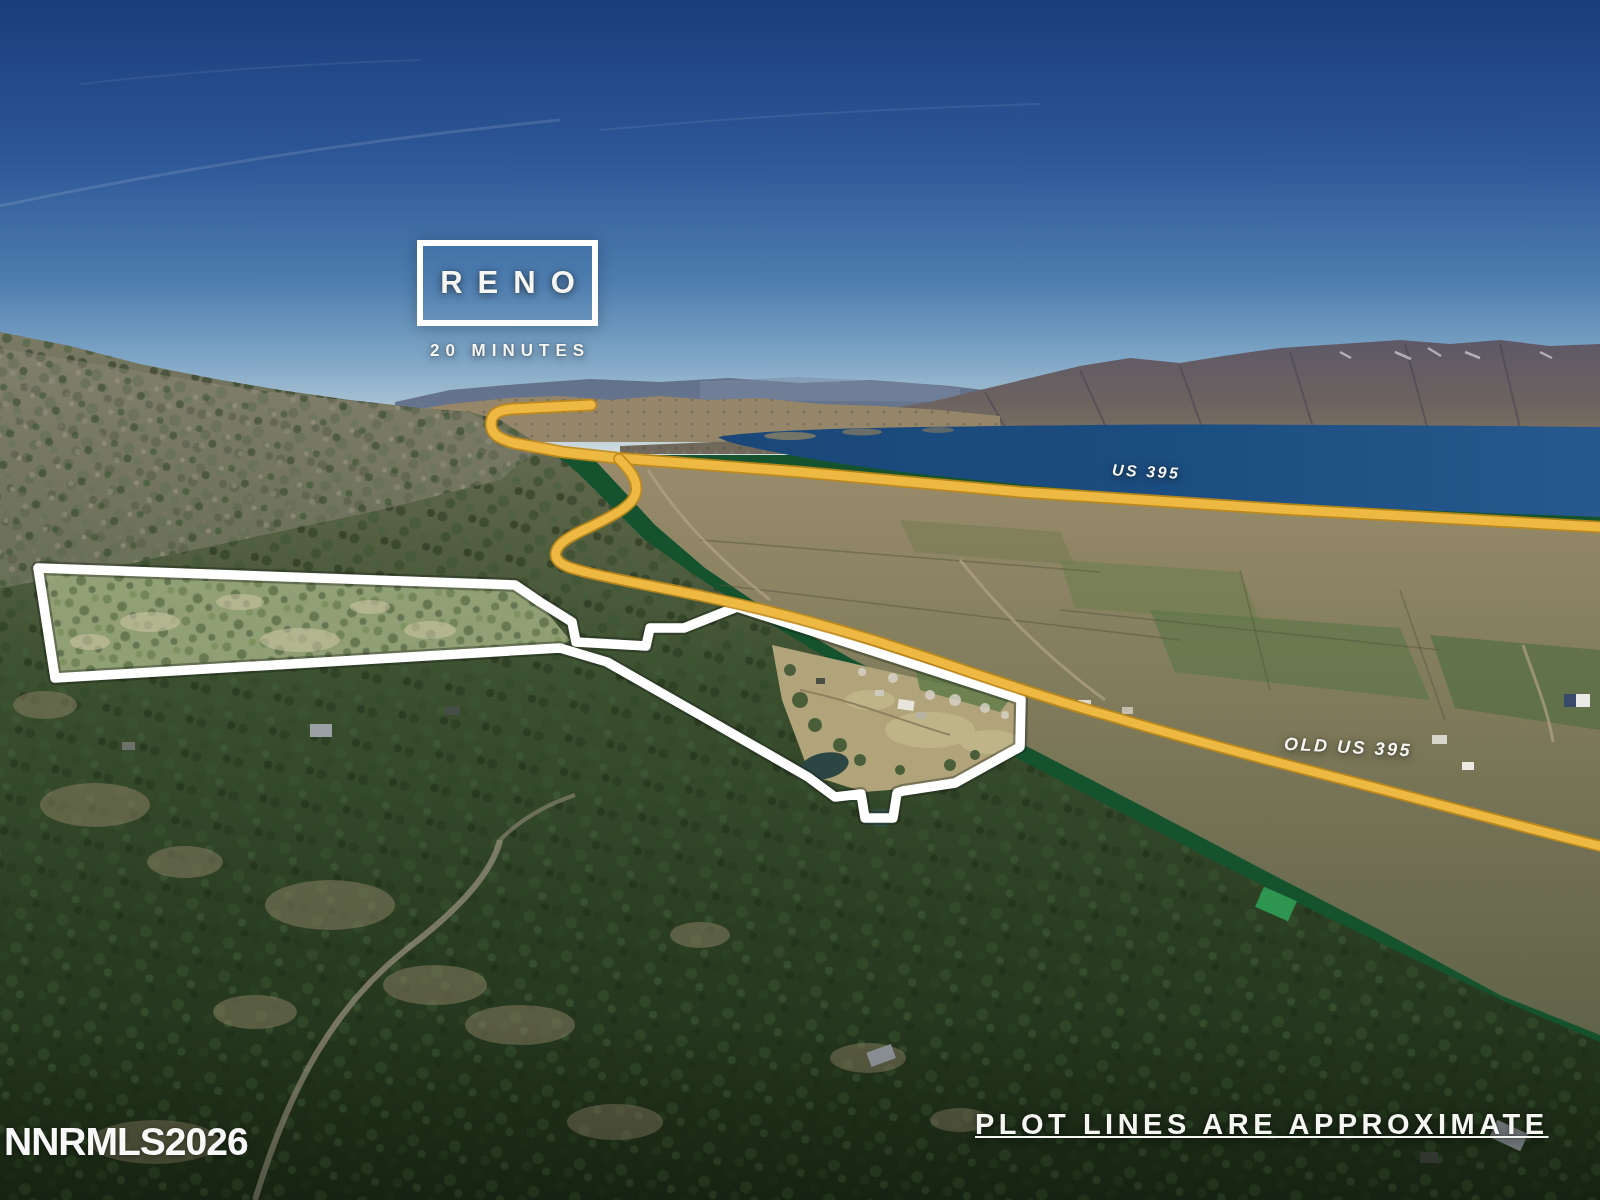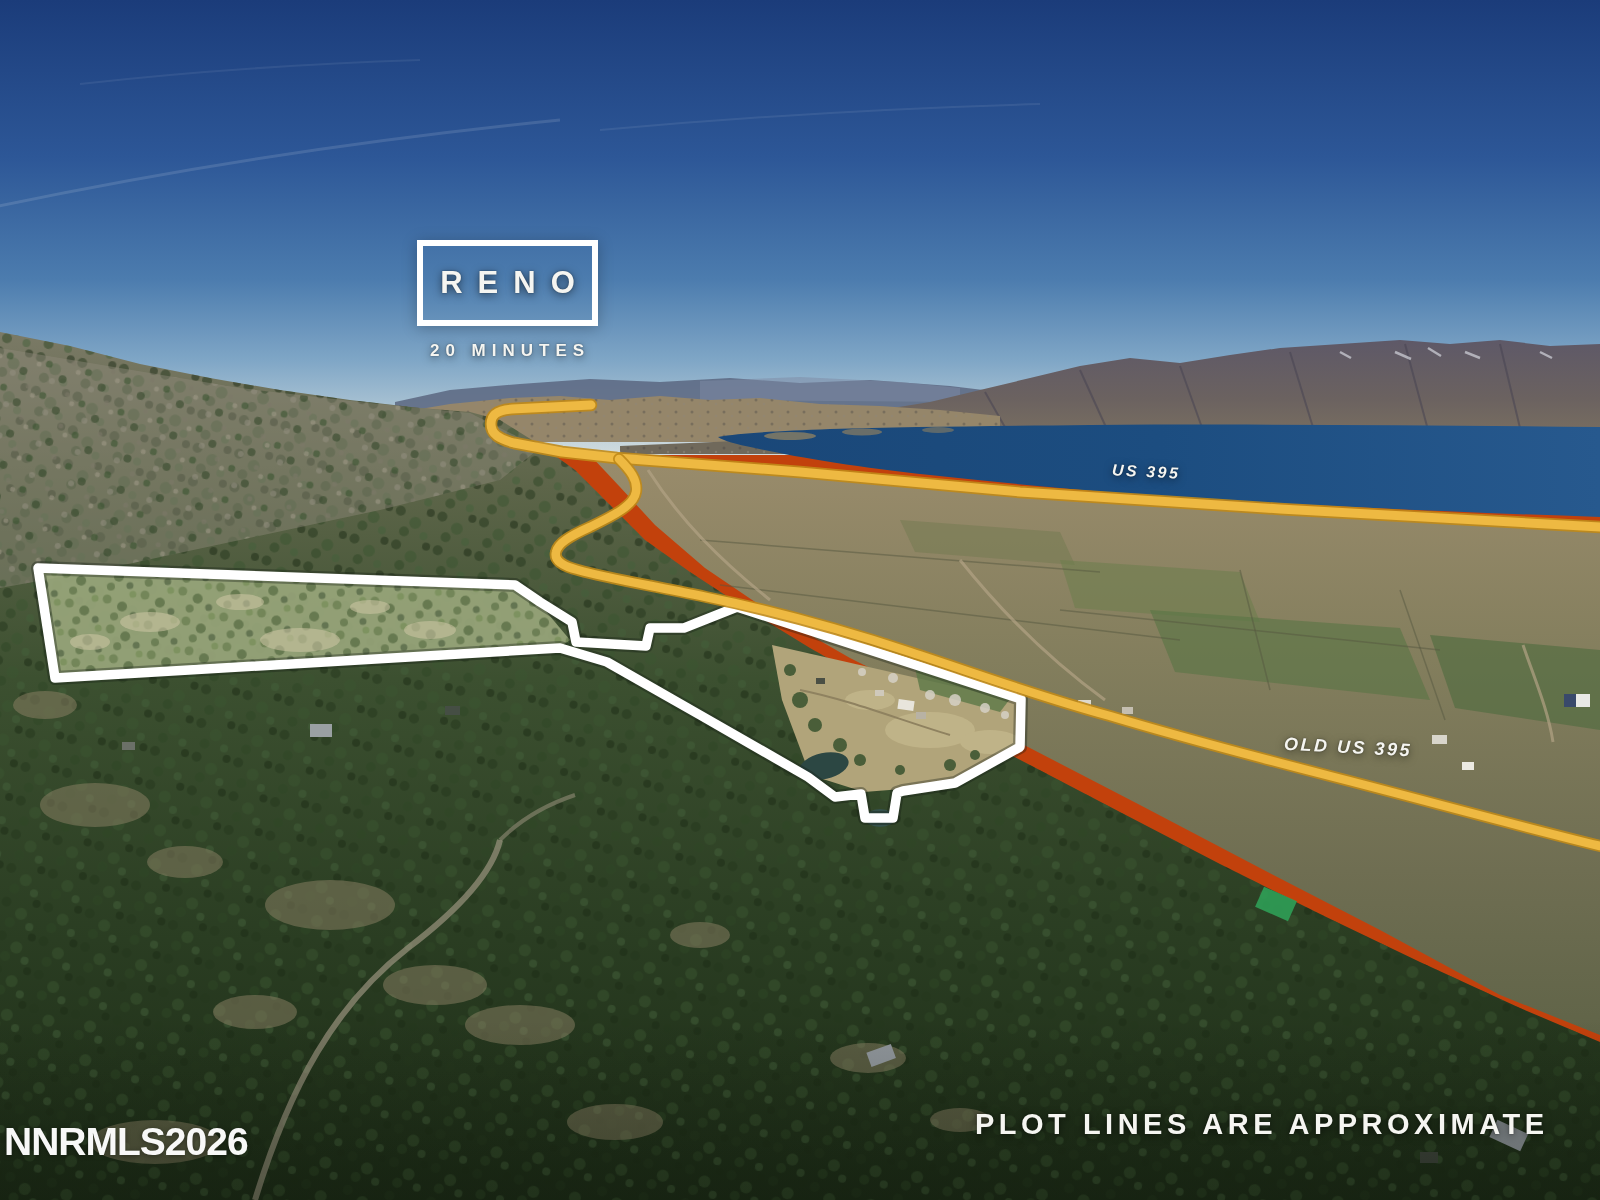--- a/index.html
+++ b/index.html
@@ -1,34 +1,34 @@
 <!DOCTYPE html>
 <html><head>
 <meta charset="utf-8">
 <style>
   html,body{margin:0;padding:0;background:#000;}
   #stage{
     position:relative;width:1600px;height:1200px;overflow:hidden;
-    font-family:"Liberation Sans",sans-serif;background:#c2410c;
+    font-family:"Liberation Sans",sans-serif;background:#14532d;
   }
   #scene{position:absolute;inset:0;display:block;}
   .ovl{position:absolute;color:#f5f5f1;white-space:nowrap;
        text-shadow:0 2px 8px rgba(0,0,0,.55),0 0 2px rgba(0,0,0,.4);}
   .reno-box{
     left:417px;top:240px;width:181px;height:86px;box-sizing:border-box;
     border:6px solid #ffffff;display:flex;align-items:center;justify-content:center;
     box-shadow:0 2px 14px rgba(0,0,0,.25);
   }
   .reno-title{font-size:31px;font-weight:600;letter-spacing:15px;padding-left:15px;}
   .reno-sub{left:404px;top:341px;width:200px;text-align:center;
             font-size:17px;font-weight:700;letter-spacing:6px;padding-left:6px;}
   .road-label{font-style:italic;font-weight:700;transform:rotate(3deg);}
   .us395{left:1112px;top:463px;font-size:16px;letter-spacing:2.5px;}
   .old395{left:1284px;top:737px;font-size:18px;letter-spacing:2.5px;}
-  .disclaimer{left:975px;top:1108px;font-size:29px;font-weight:700;letter-spacing:4.5px;}
+  .disclaimer{left:975px;top:1108px;font-size:29px;font-weight:700;letter-spacing:4.5px;text-decoration:underline;}
   .watermark{left:4px;top:1120px;font-size:39px;font-weight:700;letter-spacing:-1px;
              color:rgba(255,255,255,.97);text-shadow:0 1px 5px rgba(0,0,0,.4);}
 </style>
 </head>
 <body>
 
 <div id="stage">
 
   <svg id="scene" viewBox="0 0 1600 1200" aria-hidden="true">
     <defs>

